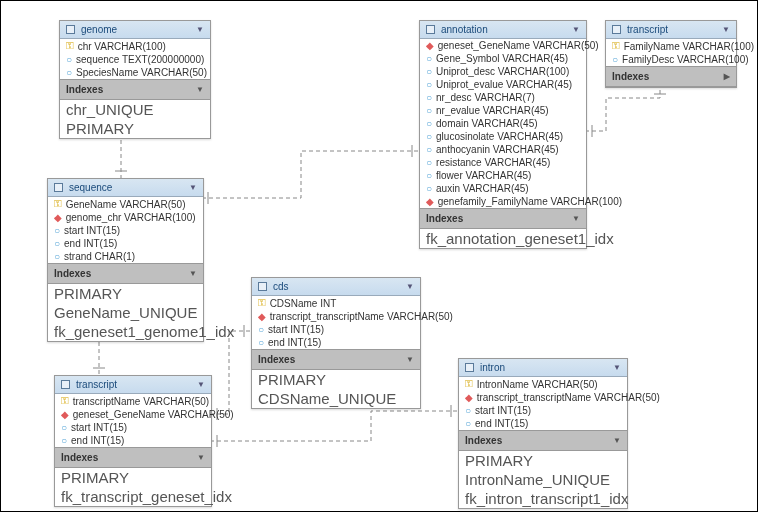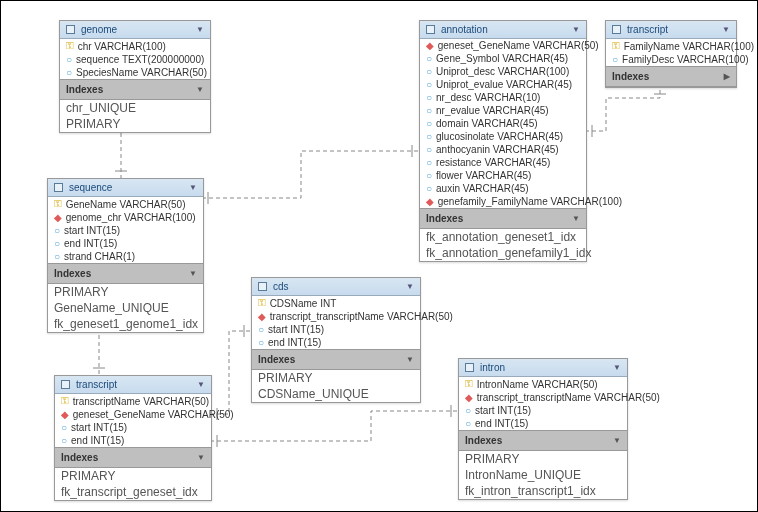--- a/index.html
+++ b/index.html
@@ -3,21 +3,21 @@
 <meta charset="utf-8">
 <style>
   html,body{margin:0;padding:0;font-family:Verdana,Arial,sans-serif;font-size:10px;background:#fff}
   .canvas{position:relative;width:758px;height:512px;border:1px solid #000;box-sizing:border-box;overflow:hidden}
   .entity{position:absolute;background:#fff;border:1px solid #999;box-shadow:0 1px 2px rgba(0,0,0,.15)}
   .ent-head{background:linear-gradient(#d8e6f2,#c7dbee);border-bottom:1px solid #9ab;padding:3px 6px;font-weight:normal;color:#1a4a7a;display:flex;align-items:center;gap:4px}
   .ent-head .arrow{margin-left:auto;color:#557;font-size:8px}
   .row{display:flex;align-items:center;gap:4px;padding:1px 6px;white-space:nowrap;color:#333}
   .idx-head{background:#bfbfbf;border-top:1px solid #999;border-bottom:1px solid #999;padding:4px 6px;color:#333;font-weight:bold;display:flex;align-items:center}
   .idx-head .arrow{margin-left:auto;color:#555;font-size:8px}
-  .idx-section .row{font-size:12px;color:#555}
+  .idx-section .row{font-size:15px;color:#555}
   .sq{display:inline-block;width:7px;height:7px;border:1px solid #5a7a9a;background:#e8f0f8;margin-right:2px}
   svg.lines{position:absolute;left:0;top:0;width:756px;height:510px;pointer-events:none}
   .rel{stroke:#888;stroke-width:1;stroke-dasharray:4 3;fill:none}
   .tick{stroke:#888;stroke-width:1}
 </style>
 </head>
 <body>
 
 <div class="canvas">
 
@@ -221,21 +221,21 @@
         <div class="row">
           <span style="color:#5aa7d8">○</span>
           <span>Uniprot_desc VARCHAR(100)</span>
         </div>
         <div class="row">
           <span style="color:#5aa7d8">○</span>
           <span>Uniprot_evalue VARCHAR(45)</span>
         </div>
         <div class="row">
           <span style="color:#5aa7d8">○</span>
-          <span>nr_desc VARCHAR(10)</span>
+          <span>nr_desc VARCHAR(7)</span>
         </div>
         <div class="row">
           <span style="color:#5aa7d8">○</span>
           <span>nr_evalue VARCHAR(45)</span>
         </div>
         <div class="row">
           <span style="color:#5aa7d8">○</span>
           <span>domain VARCHAR(45)</span>
         </div>
         <div class="row">
@@ -264,23 +264,20 @@
         </div>
       </div>
     <div class="idx-head">
         <span>Indexes</span>
         <span class="arrow">▼</span>
       </div>
     <div class="idx-section" id="idx-annotation">
         <div class="row">
           <span>fk_annotation_geneset1_idx</span>
         </div>
-        <div class="row">
-          <span>fk_annotation_genefamily1_idx</span>
-        </div>
       </div>
   </div>
 
   <div class="entity" style="left:604px;top:19px;width:130px">
     <div class="ent-head">
         <span class="sq"></span>
         <span>transcript</span>
         <span class="arrow">▼</span>
       </div>
     <div id="cols-genefamily">

